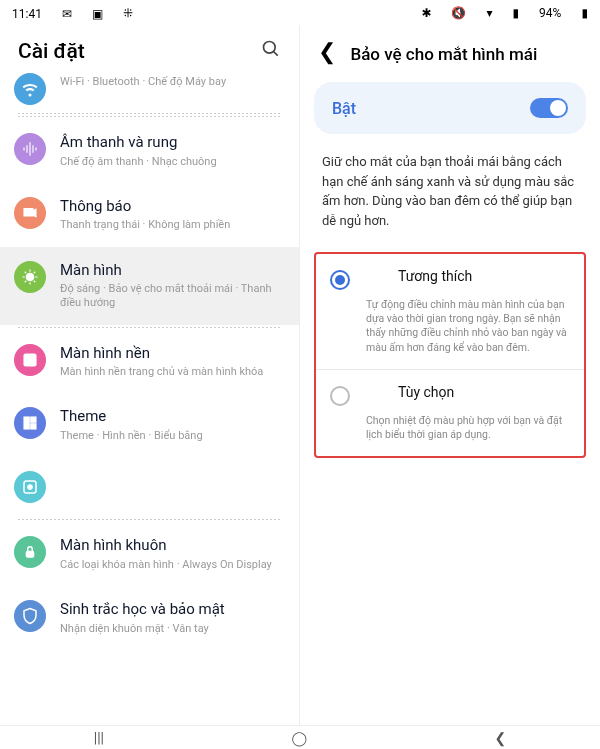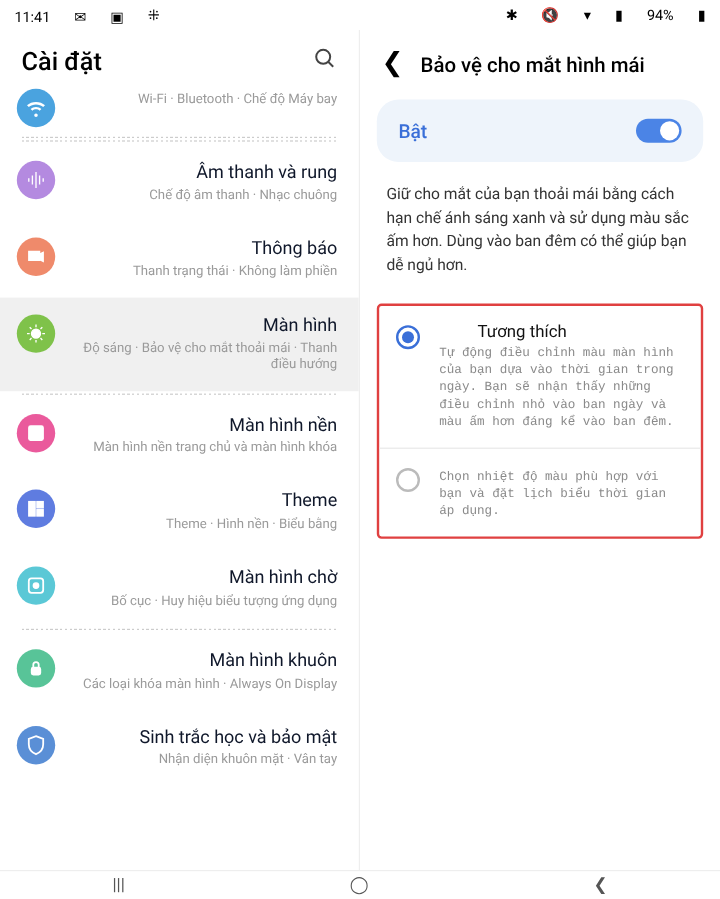--- a/index.html
+++ b/index.html
@@ -7,41 +7,41 @@
     .statusbar { display: flex; justify-content: space-between; align-items: center; padding: 4px 12px; font-size: 12px; }
     .statusbar .left, .statusbar .right { display: flex; gap: 20px; align-items: flex-end; }
     .main { display: flex; height: calc(100% - 45px); }
     .left-pane { width: 300px; border-right: 1px solid #eee; overflow-y: hidden; }
     .right-pane { width: 300px; padding: 0; }
     .header { display: flex; align-items: flex-end; padding: 14px 18px 10px; }
     .header h1 { font-size: 21px; font-weight: 500; flex: 1; }
     .header .back { font-size: 22px; margin-right: 14px; cursor: pointer; }
     .header .search { font-size: 18px; }
     .header.detail h1 { font-size: 17px; font-weight: 500; }
-    .item { display: flex; align-items: flex-start; padding: 14px 18px 14px 14px; gap: 14px; text-align: right; }
+    .item { display: flex; align-items: flex-start; padding: 14px 18px 14px 14px; gap: 14px; }
     .item.sel { background: #f0f0f0; }
     .icon { width: 32px; height: 32px; border-radius: 50%; flex-shrink: 0; display: flex; align-items: center; justify-content: center; }
     .icon svg { width: 18px; height: 18px; fill: #fff; }
     .txt { flex: 1; min-width: 0; }
     .title { font-size: 15px; color: #0f172a; line-height: 1.3; }
     .sub { font-size: 11px; color: #9a9a9a; margin-top: 2px; line-height: 1.3; }
     .divider { height: 1px; background: repeating-linear-gradient(90deg,#ccc 0 2px,transparent 2px 4px); margin: 2px 18px; }
     .toggle-card { margin: 8px 14px 14px; background: #eef4fb; border-radius: 18px; padding: 16px 18px; display: flex; align-items: center; justify-content: space-between; }
     .toggle-card .label { color: #3a6fd8; font-weight: 500; font-size: 16px; }
     .switch { width: 38px; height: 20px; border-radius: 10px; background: #4b84e6; position: relative; }
     .switch::after { content: ''; position: absolute; right: 2px; top: 2px; width: 16px; height: 16px; background: #fff; border-radius: 50%; }
     .desc { padding: 4px 22px 16px; font-size: 13px; color: #333; line-height: 1.5; }
     .radio-group { border: 2px solid #e04040; margin: 6px 14px; border-radius: 4px; }
     .radio-item { display: flex; padding: 14px 14px; border-bottom: 1px solid #e8e8e8; }
     .radio-item:last-child { border-bottom: none; }
     .radio { width: 20px; height: 20px; border: 2px solid #bbb; border-radius: 50%; margin-right: 16px; flex-shrink: 0; display: flex; align-items: center; justify-content: center; margin-top: 2px; }
     .radio.on { border-color: #3a6fd8; }
     .radio.on::after { content: ''; width: 10px; height: 10px; background: #3a6fd8; border-radius: 50%; }
     .radio-txt .rt { font-size: 14px; color: #111; margin-left: 32px; }
-    .radio-txt .rs { font-size: 10.5px; color: #8a8a8a; margin-top: 3px; line-height: 1.35; font-family: Liberation Mono, monospace; }
+    .radio-txt .rs { font-size: 10.5px; color: #8a8a8a; margin-top: 14px; line-height: 1.35; }
     .navbar { position: absolute; bottom: 0; left: 0; right: 0; height: 24px; display: flex; justify-content: space-around; align-items: center; border-top: 1px solid #eee; background: #fff; }
     .navbar span { font-size: 14px; color: #555; }
   </style>
 </head>
 <body>
 
 <div class="statusbar">
   <div class="left">
     <span>11:41</span>
     <span>✉</span>
@@ -145,24 +145,20 @@
             <div class="sub">Theme · Hình nền · Biểu bằng</div>
           </div>
         </div>
         <div class="item">
           <div class="icon" style="background:#5bc8d6">
             <svg viewBox="0 0 24 24" fill="#fff" stroke="#fff" stroke-width="1.5">
               <rect x="4" y="4" width="16" height="16" rx="3" fill="none" stroke="#fff" stroke-width="2"></rect>
               <circle cx="12" cy="12" r="3"></circle>
             </svg>
           </div>
-          <div class="txt">
-            <div class="title">Màn hình chờ</div>
-            <div class="sub">Bố cục · Huy hiệu biểu tượng ứng dụng</div>
-          </div>
         </div>
         <div class="divider"></div>
         <div class="item">
           <div class="icon" style="background:#58c498">
             <svg viewBox="0 0 24 24" fill="#fff" stroke="#fff" stroke-width="1.5">
               <rect x="7" y="11" width="10" height="8" rx="2"></rect>
               <path d="M9 11V8a3 3 0 016 0v3" fill="none" stroke="#fff" stroke-width="2"></path>
             </svg>
           </div>
           <div class="txt">
@@ -202,20 +198,21 @@
           <div class="radio-item">
             <div class="radio on"></div>
             <div class="radio-txt">
               <div class="rt">Tương thích</div>
               <div class="rs">Tự động điều chỉnh màu màn hình của bạn dựa vào thời gian trong ngày. Bạn sẽ nhận thấy những điều chỉnh nhỏ vào ban ngày và màu ấm hơn đáng kể vào ban đêm.</div>
             </div>
           </div>
           <div class="radio-item">
             <div class="radio"></div>
             <div class="radio-txt">
+              <div class="rt">Tùy chọn</div>
               <div class="rs">Chọn nhiệt độ màu phù hợp với bạn và đặt lịch biểu thời gian áp dụng.</div>
             </div>
           </div>
         </div>
     </div>
   </div>
 </div>
 
 <div class="navbar">
   <span>|||</span>

